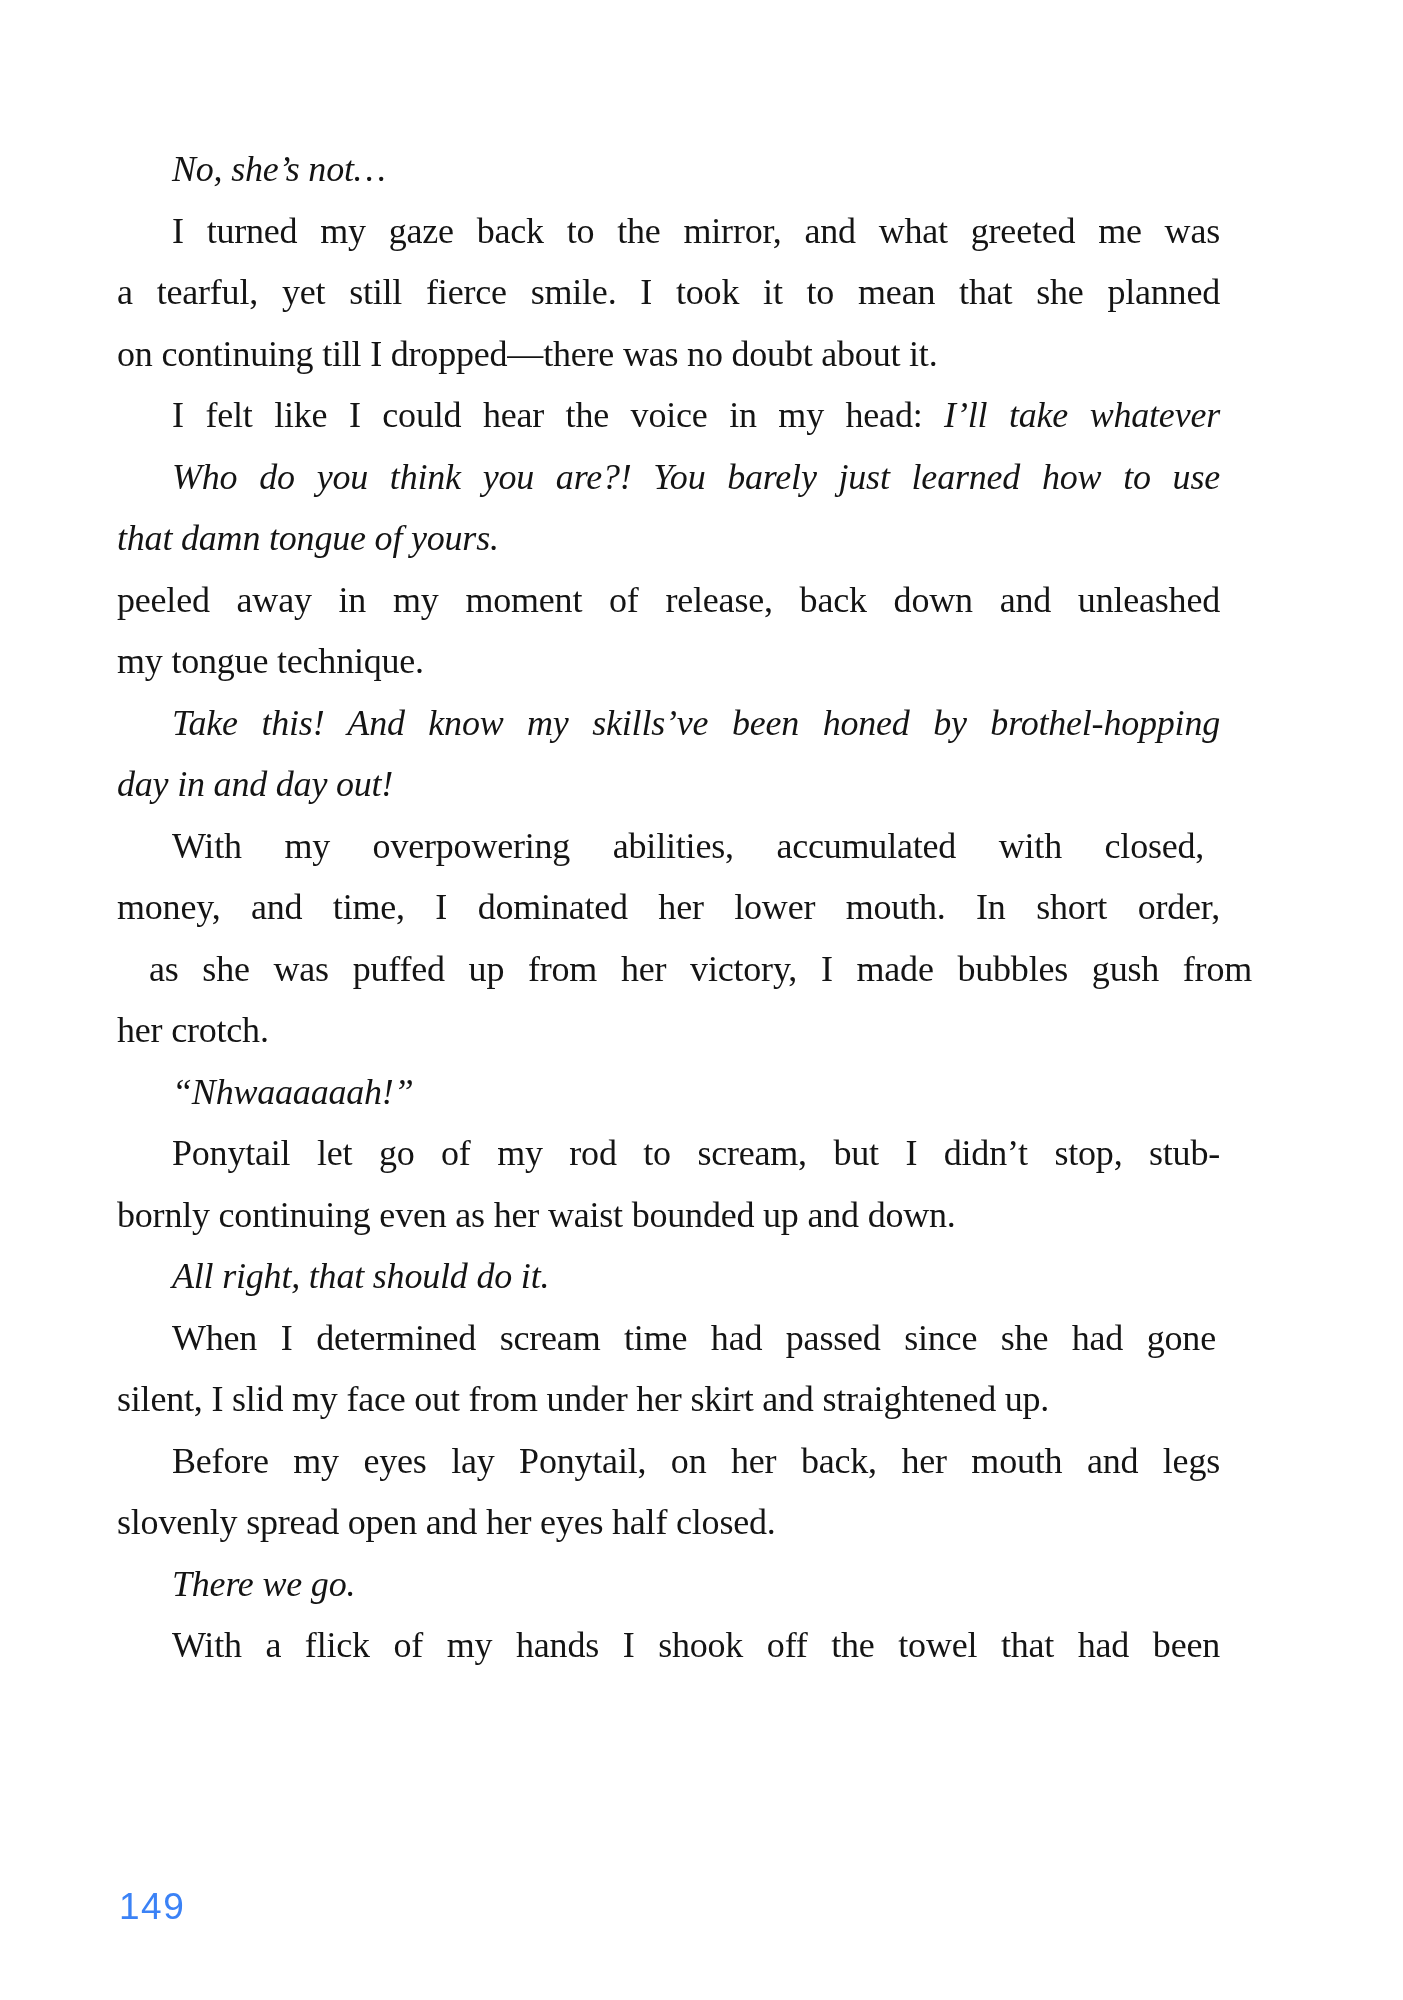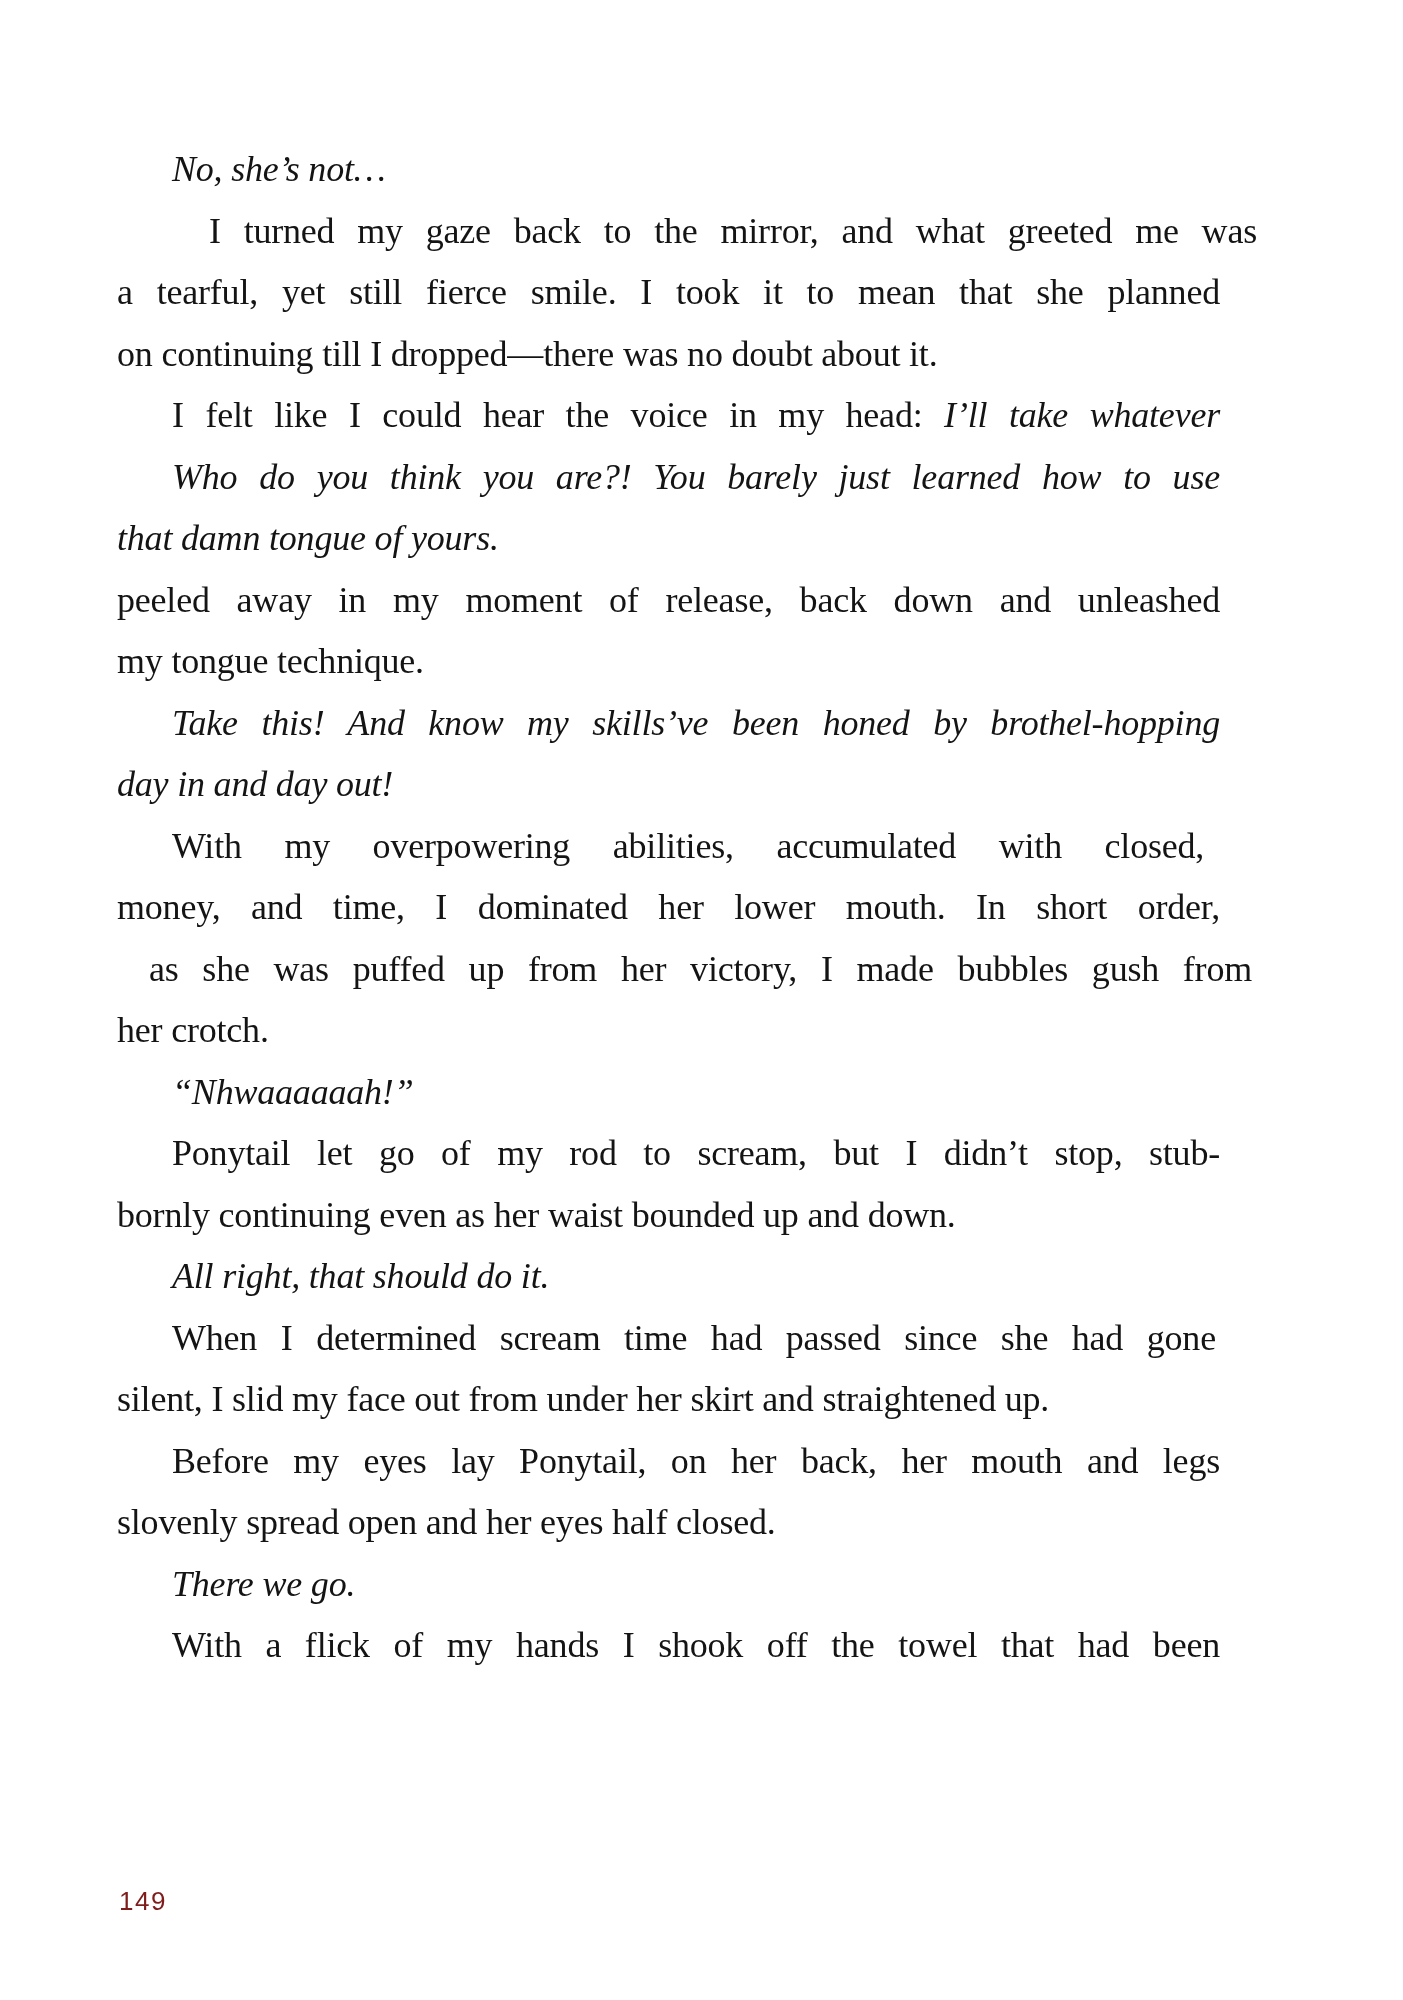--- a/index.html
+++ b/index.html
@@ -45,32 +45,32 @@
   }
   .italic {
     font-style: italic;
   }
   .page-number {
     position: absolute;
     left: 119px;
     top: 1886px;
     font-family: "Liberation Sans", sans-serif;
     font-weight: 300;
-    font-size: 26px;
-    color: #7f1d1d;
+    font-size: 37px;
+    color: #3b82f6;
     letter-spacing: 1.5px;
   }
 </style>
 </head>
 <body>
 
 <div class="book-page">
   <div class="text-block">
       <div class="line indent"><span class="line-content"><span class="italic">No, she’s not…</span></span></div>
-      <div class="line indent justify"><span class="line-content" style="word-spacing: 14.0651px; margin-left: 37px;"><span>I turned my gaze back to the mirror, and what greeted me was</span></span></div>
+      <div class="line indent justify"><span class="line-content" style="word-spacing: 14.0651px;"><span>I turned my gaze back to the mirror, and what greeted me was</span></span></div>
       <div class="line justify"><span class="line-content" style="word-spacing: 15.0829px;"><span>a tearful, yet still fierce smile. I took it to mean that she planned</span></span></div>
       <div class="line"><span class="line-content"><span>on continuing till I dropped—there was no doubt about it.</span></span></div>
       <div class="line indent justify"><span class="line-content" style="word-spacing: 12.7945px;"><span>I felt like I could hear the voice in my head: </span><span class="italic">I’ll take whatever</span></span></div>
       <div class="line indent justify"><span class="line-content" style="word-spacing: 13.0247px;"><span class="italic">Who do you think you are?! You barely just learned how to use</span></span></div>
       <div class="line"><span class="line-content"><span class="italic">that damn tongue of yours.</span></span></div>
       <div class="line justify"><span class="line-content" style="word-spacing: 18.0328px;"><span>peeled away in my moment of release, back down and unleashed</span></span></div>
       <div class="line"><span class="line-content"><span>my tongue technique.</span></span></div>
       <div class="line indent justify"><span class="line-content" style="word-spacing: 14.7674px;"><span class="italic">Take this! And know my skills’ve been honed by brothel-hopping</span></span></div>
       <div class="line"><span class="line-content"><span class="italic">day in and day out!</span></span></div>
       <div class="line indent justify"><span class="line-content" style="word-spacing: 33.8385px;"><span>With my overpowering abilities, accumulated with closed,</span></span></div>

